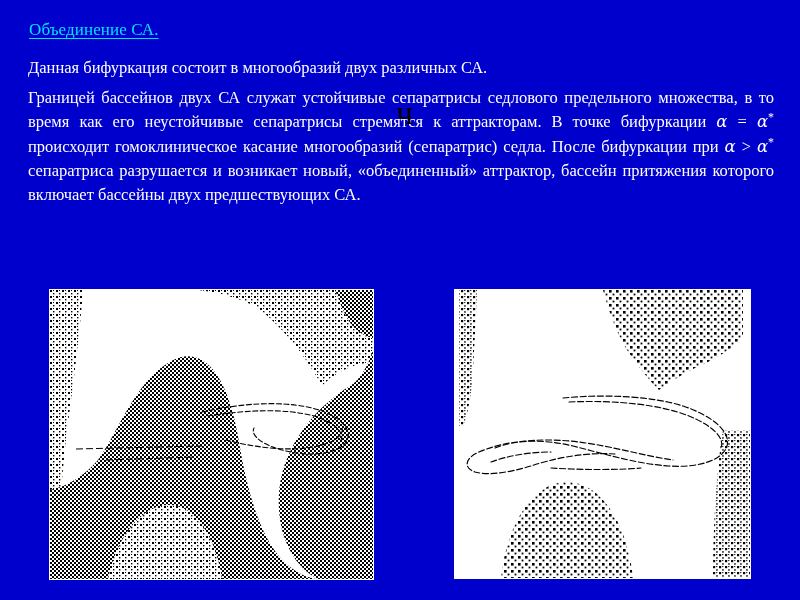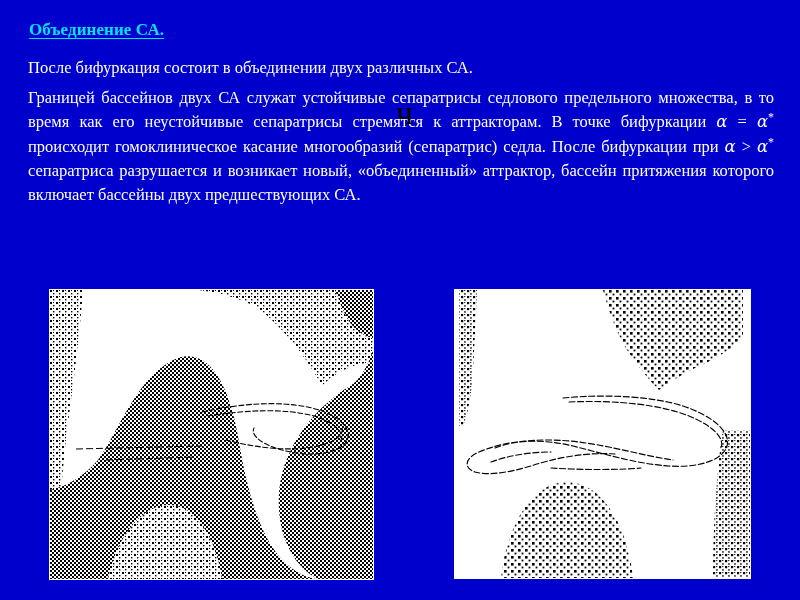--- a/index.html
+++ b/index.html
@@ -19,21 +19,21 @@
     position: absolute;
     inset: 0;
   }
 
   
   #slide-title {
     position: absolute;
     left: 29px;
     top: 20px;
     font-size: 17px;
-    font-weight: bold;
+    font-weight: normal;
     color: #00e5ff;
     text-decoration: underline;
     text-underline-offset: 3px;
     letter-spacing: 0.1px;
     white-space: nowrap;
   }
 
   
   #body-text {
     position: absolute;
@@ -94,21 +94,21 @@
 </style>
 </head>
 <body>
 
 <div id="slide">
 
   <div id="slide-title">Объединение СА.</div>
 
   <div id="body-text">
 
-    <p class="para intro">После бифуркация состоит в объединении двух различных СА.</p>
+    <p class="para intro">Данная бифуркация состоит в многообразий двух различных СА.</p>
 
     <p class="para last">
       <span>Границей бассейнов двух СА служат устойчивые сепаратрисы седлового предельного множества, в то время как его неустойчивые сепаратрисы стремятся к аттракторам. В точке бифуркации </span><span class="greek">α</span> <span>=</span> <span class="greek">α</span><sup class="star">*</sup><span> происходит гомоклиническое касание многообразий (сепаратрис) седла. После бифуркации при </span><span class="greek">α</span> <span>&gt;</span> <span class="greek">α</span><sup class="star">*</sup><span> сепаратриса разрушается и возникает новый, «объединенный» аттрактор, бассейн притяжения которого включает бассейны двух предшествующих СА.</span>
     </p>
 
   </div>
 
   <div id="stray-glyph">ч</div>
 
   <div class="figure" id="figure-left">

